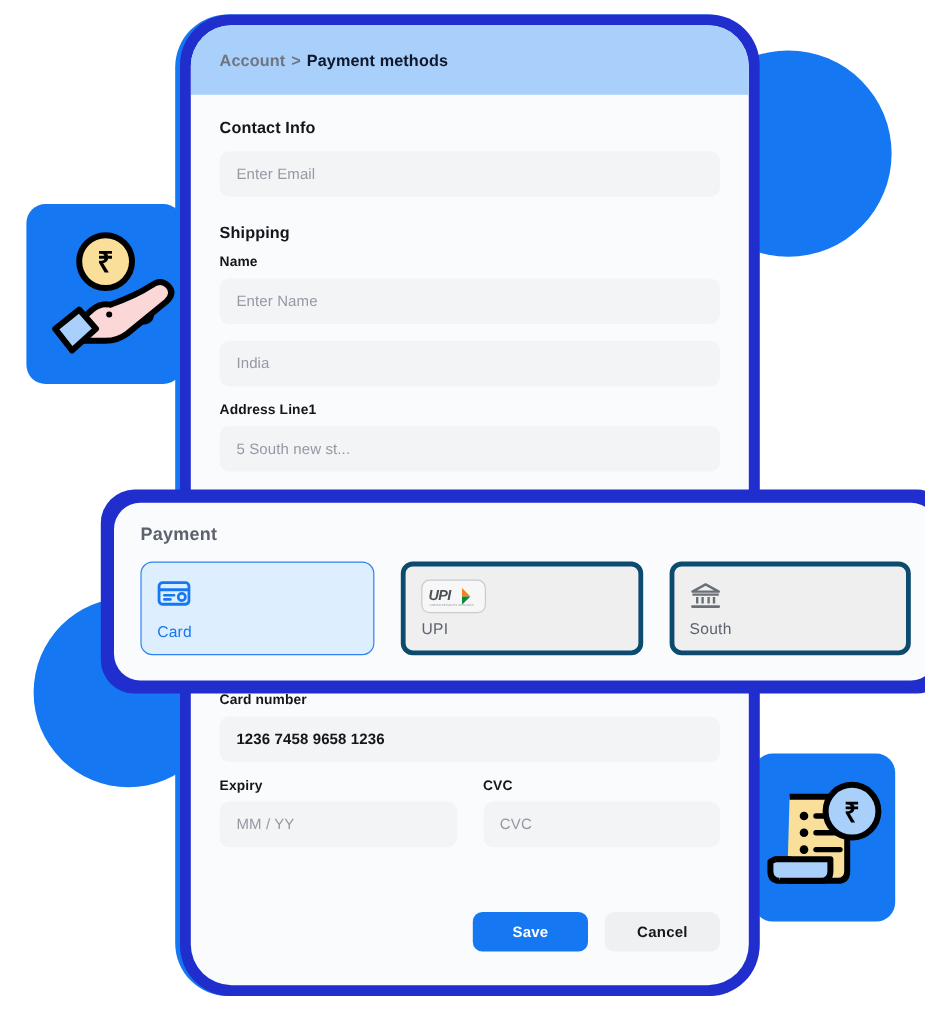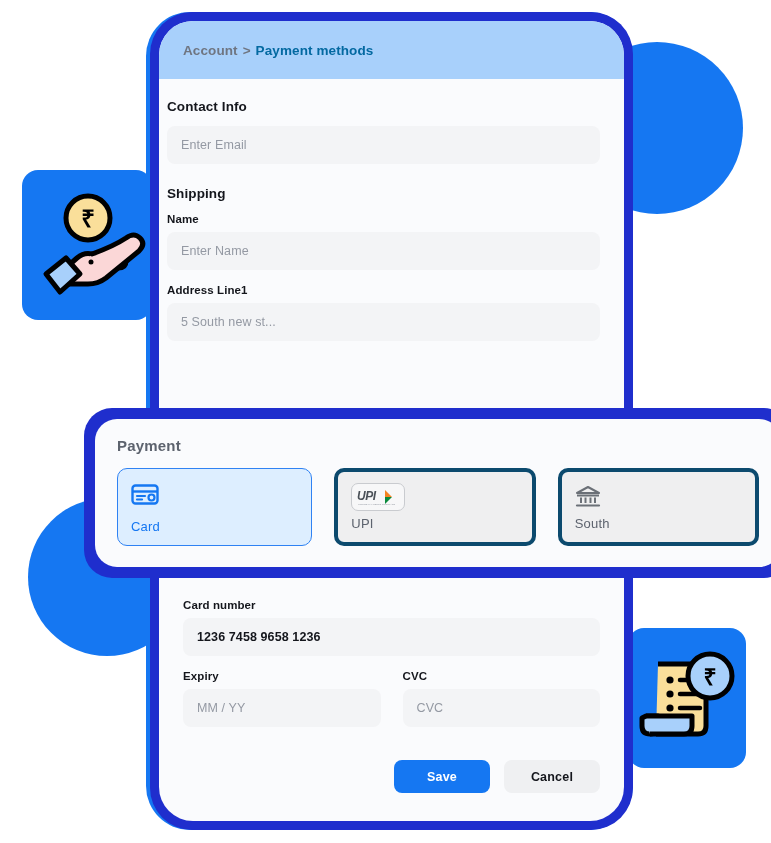--- a/index.html
+++ b/index.html
@@ -53,43 +53,43 @@
 
   
   .breadcrumb-bar {
     height: 58px; background: #a8d0fb;
     display: flex; align-items: center;
     padding: 0 24px;
     font-size: 13.5px;
   }
   .crumb-root { color: #6f7581; font-weight: 700; letter-spacing: .1px; }
   .crumb-sep { color: #6f7581; font-weight: 700; margin: 0 5px; }
-  .crumb-current { color: #0369a1; font-weight: 700; letter-spacing: .1px; }
-
-  
-  .form-body { padding: 20px 24px 0 8px; }
+  .crumb-current { color: #0f172a; font-weight: 700; letter-spacing: .1px; }
+
+  
+  .form-body { padding: 20px 24px 0 24px; }
   .section-title {
     font-size: 13.5px; font-weight: 700; color: #14161c;
     margin-bottom: 12px; letter-spacing: .1px;
   }
   .section-title.sp { margin-top: 22px; }
   .field-label {
     font-size: 11.5px; font-weight: 700; color: #14161c;
     margin-bottom: 7px; letter-spacing: .1px;
   }
   .input-box {
     height: 38px; background: #f3f4f6; border-radius: 8px;
     display: flex; align-items: center; padding: 0 14px;
     font-size: 12.5px; color: #9499a3; letter-spacing: .1px;
   }
   .input-box.filled { color: #14161c; font-weight: 600; }
   .field { margin-bottom: 14px; }
 
   
-  .lower { padding: 0 24px; position: absolute; left: 0; right: 0; top: 578px; }
+  .lower { padding: 0 24px; position: absolute; left: 0; right: 0; top: 557px; }
   .row2 { display: flex; gap: 22px; }
   .row2 > div { flex: 1; }
 
   
   .actions {
     position: absolute; right: 24px; bottom: 28px;
     display: flex; gap: 14px;
   }
   .btn {
     height: 33px; border-radius: 8px; border: none;
@@ -192,20 +192,21 @@
         </div>
 
         <div class="section-title sp">Shipping</div>
 
         <div class="field">
           <div class="field-label">Name</div>
           <div class="input-box">Enter Name</div>
         </div>
 
         <div class="field">
+          <div class="input-box">India</div>
         </div>
 
         <div class="field">
           <div class="field-label">Address Line1</div>
           <div class="input-box">5 South new st...</div>
         </div>
 
       </div>
 
       <div class="lower">

